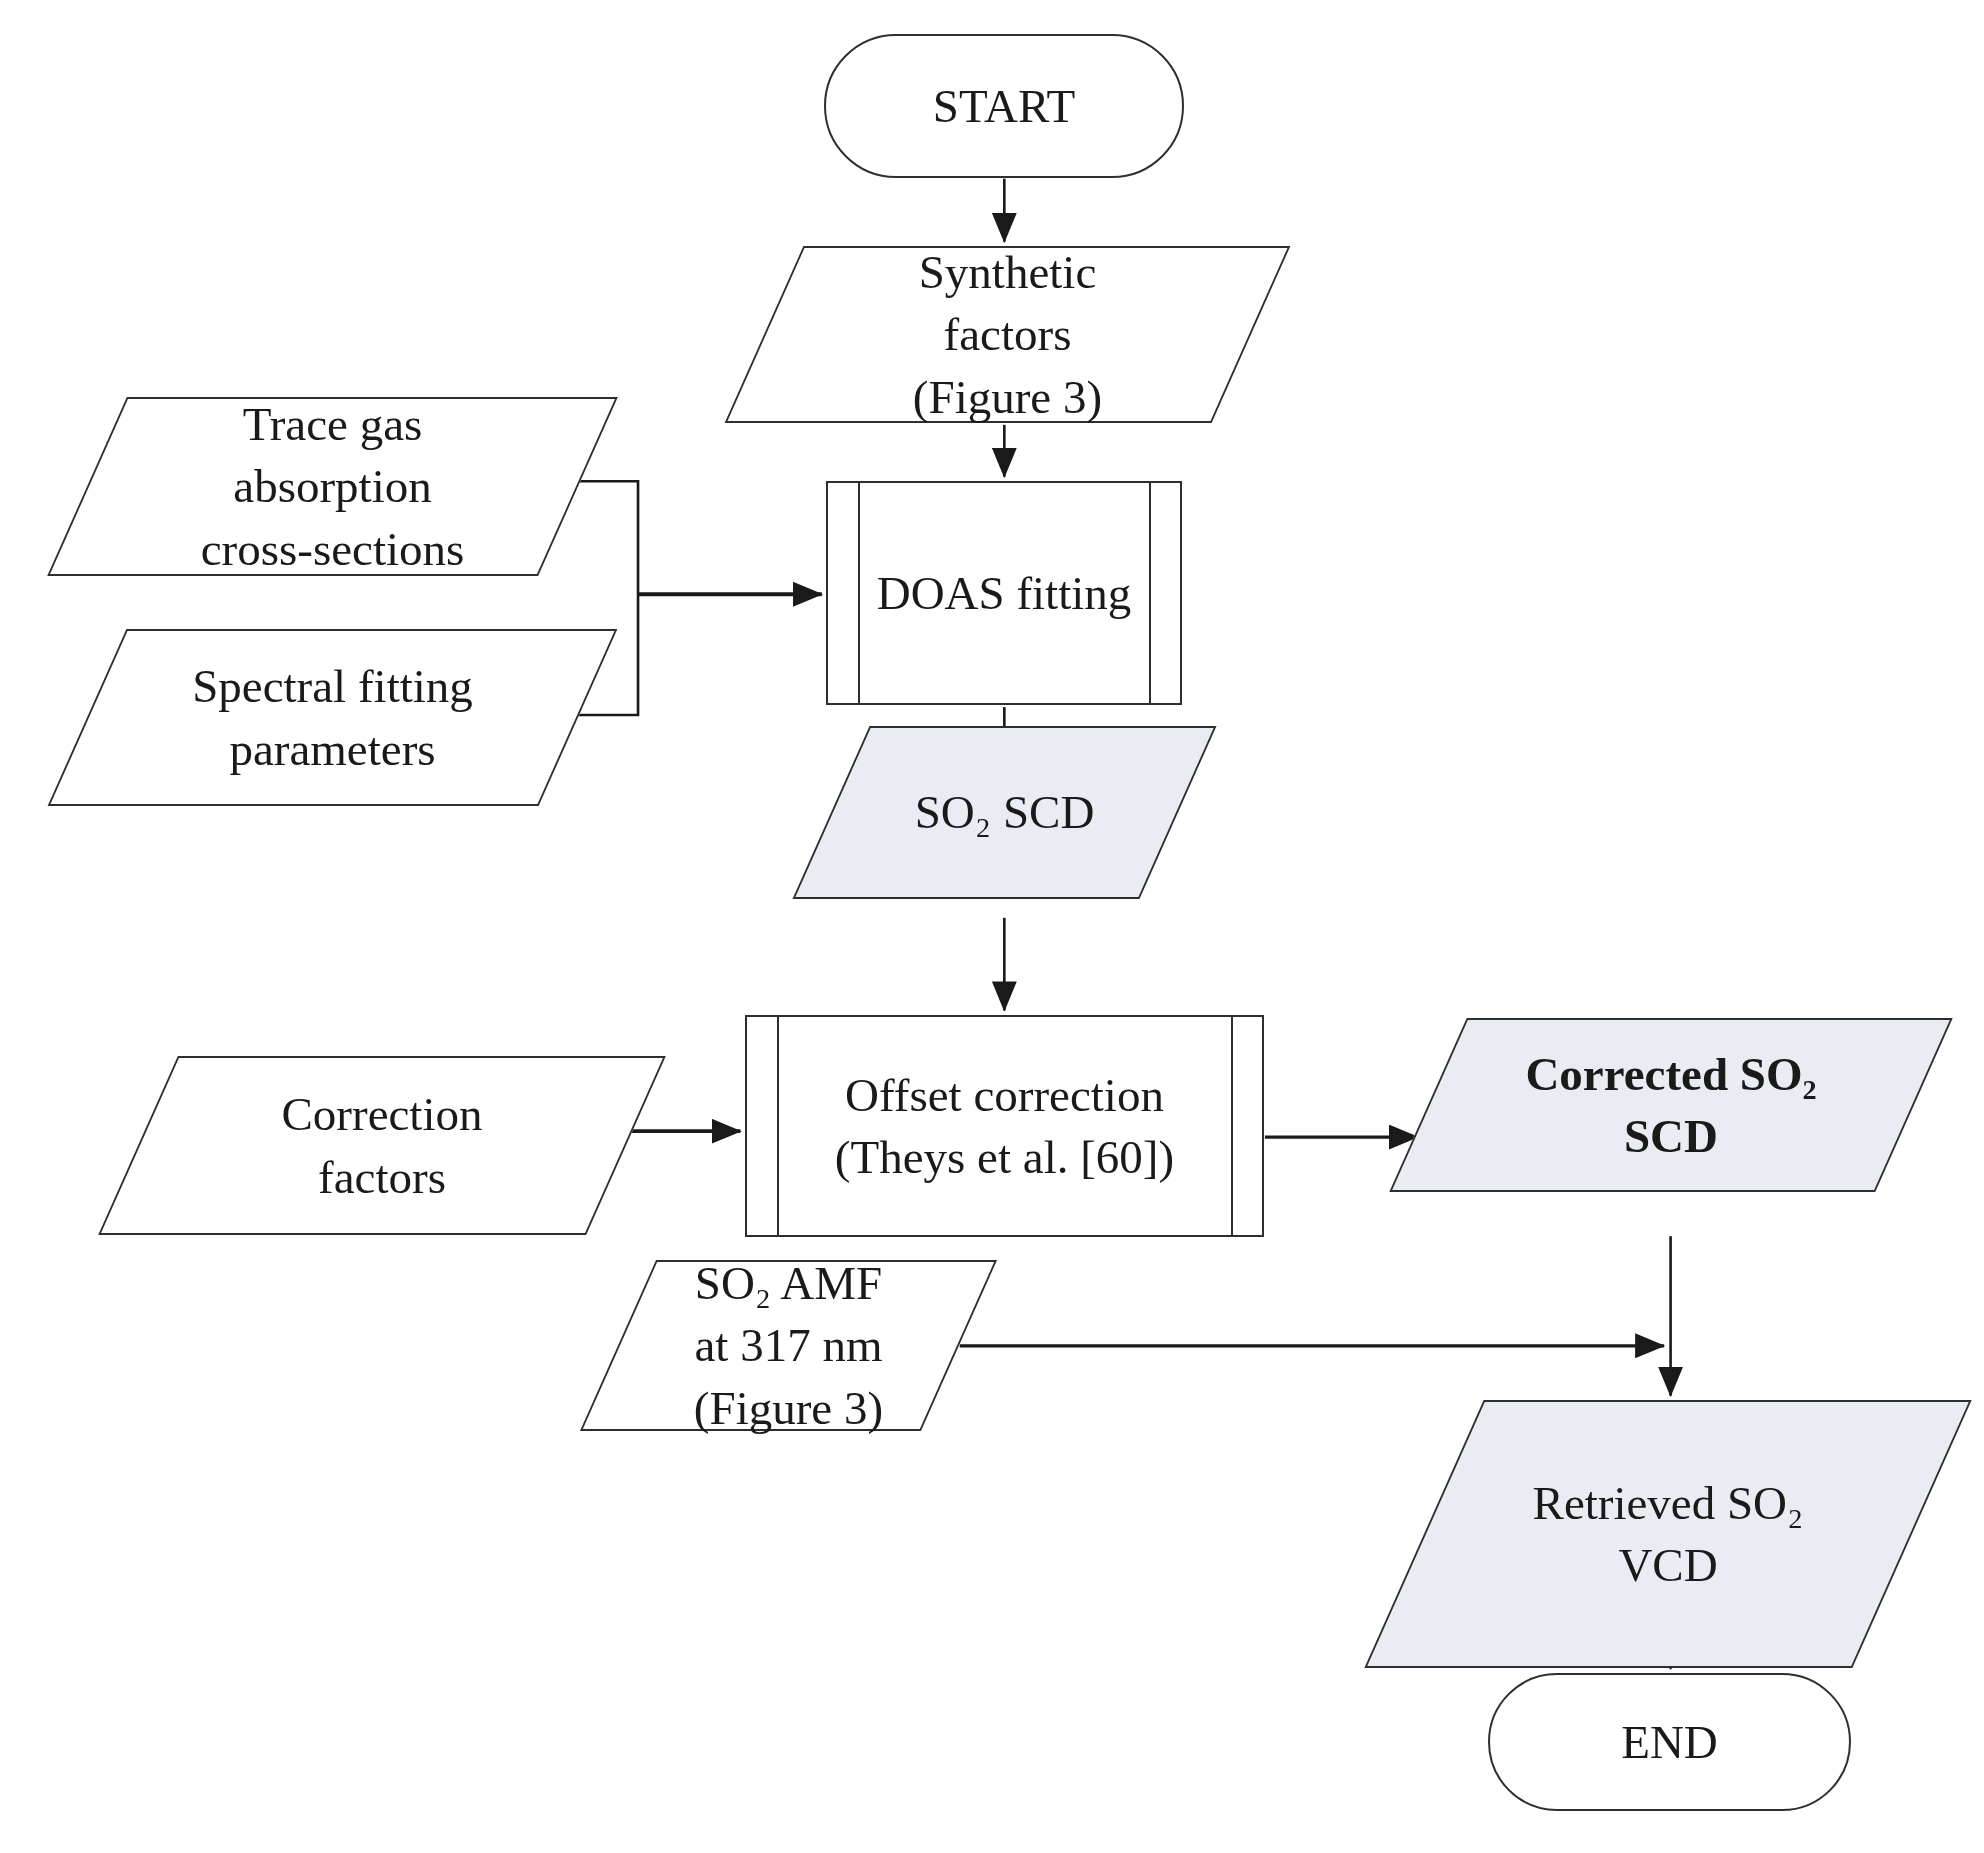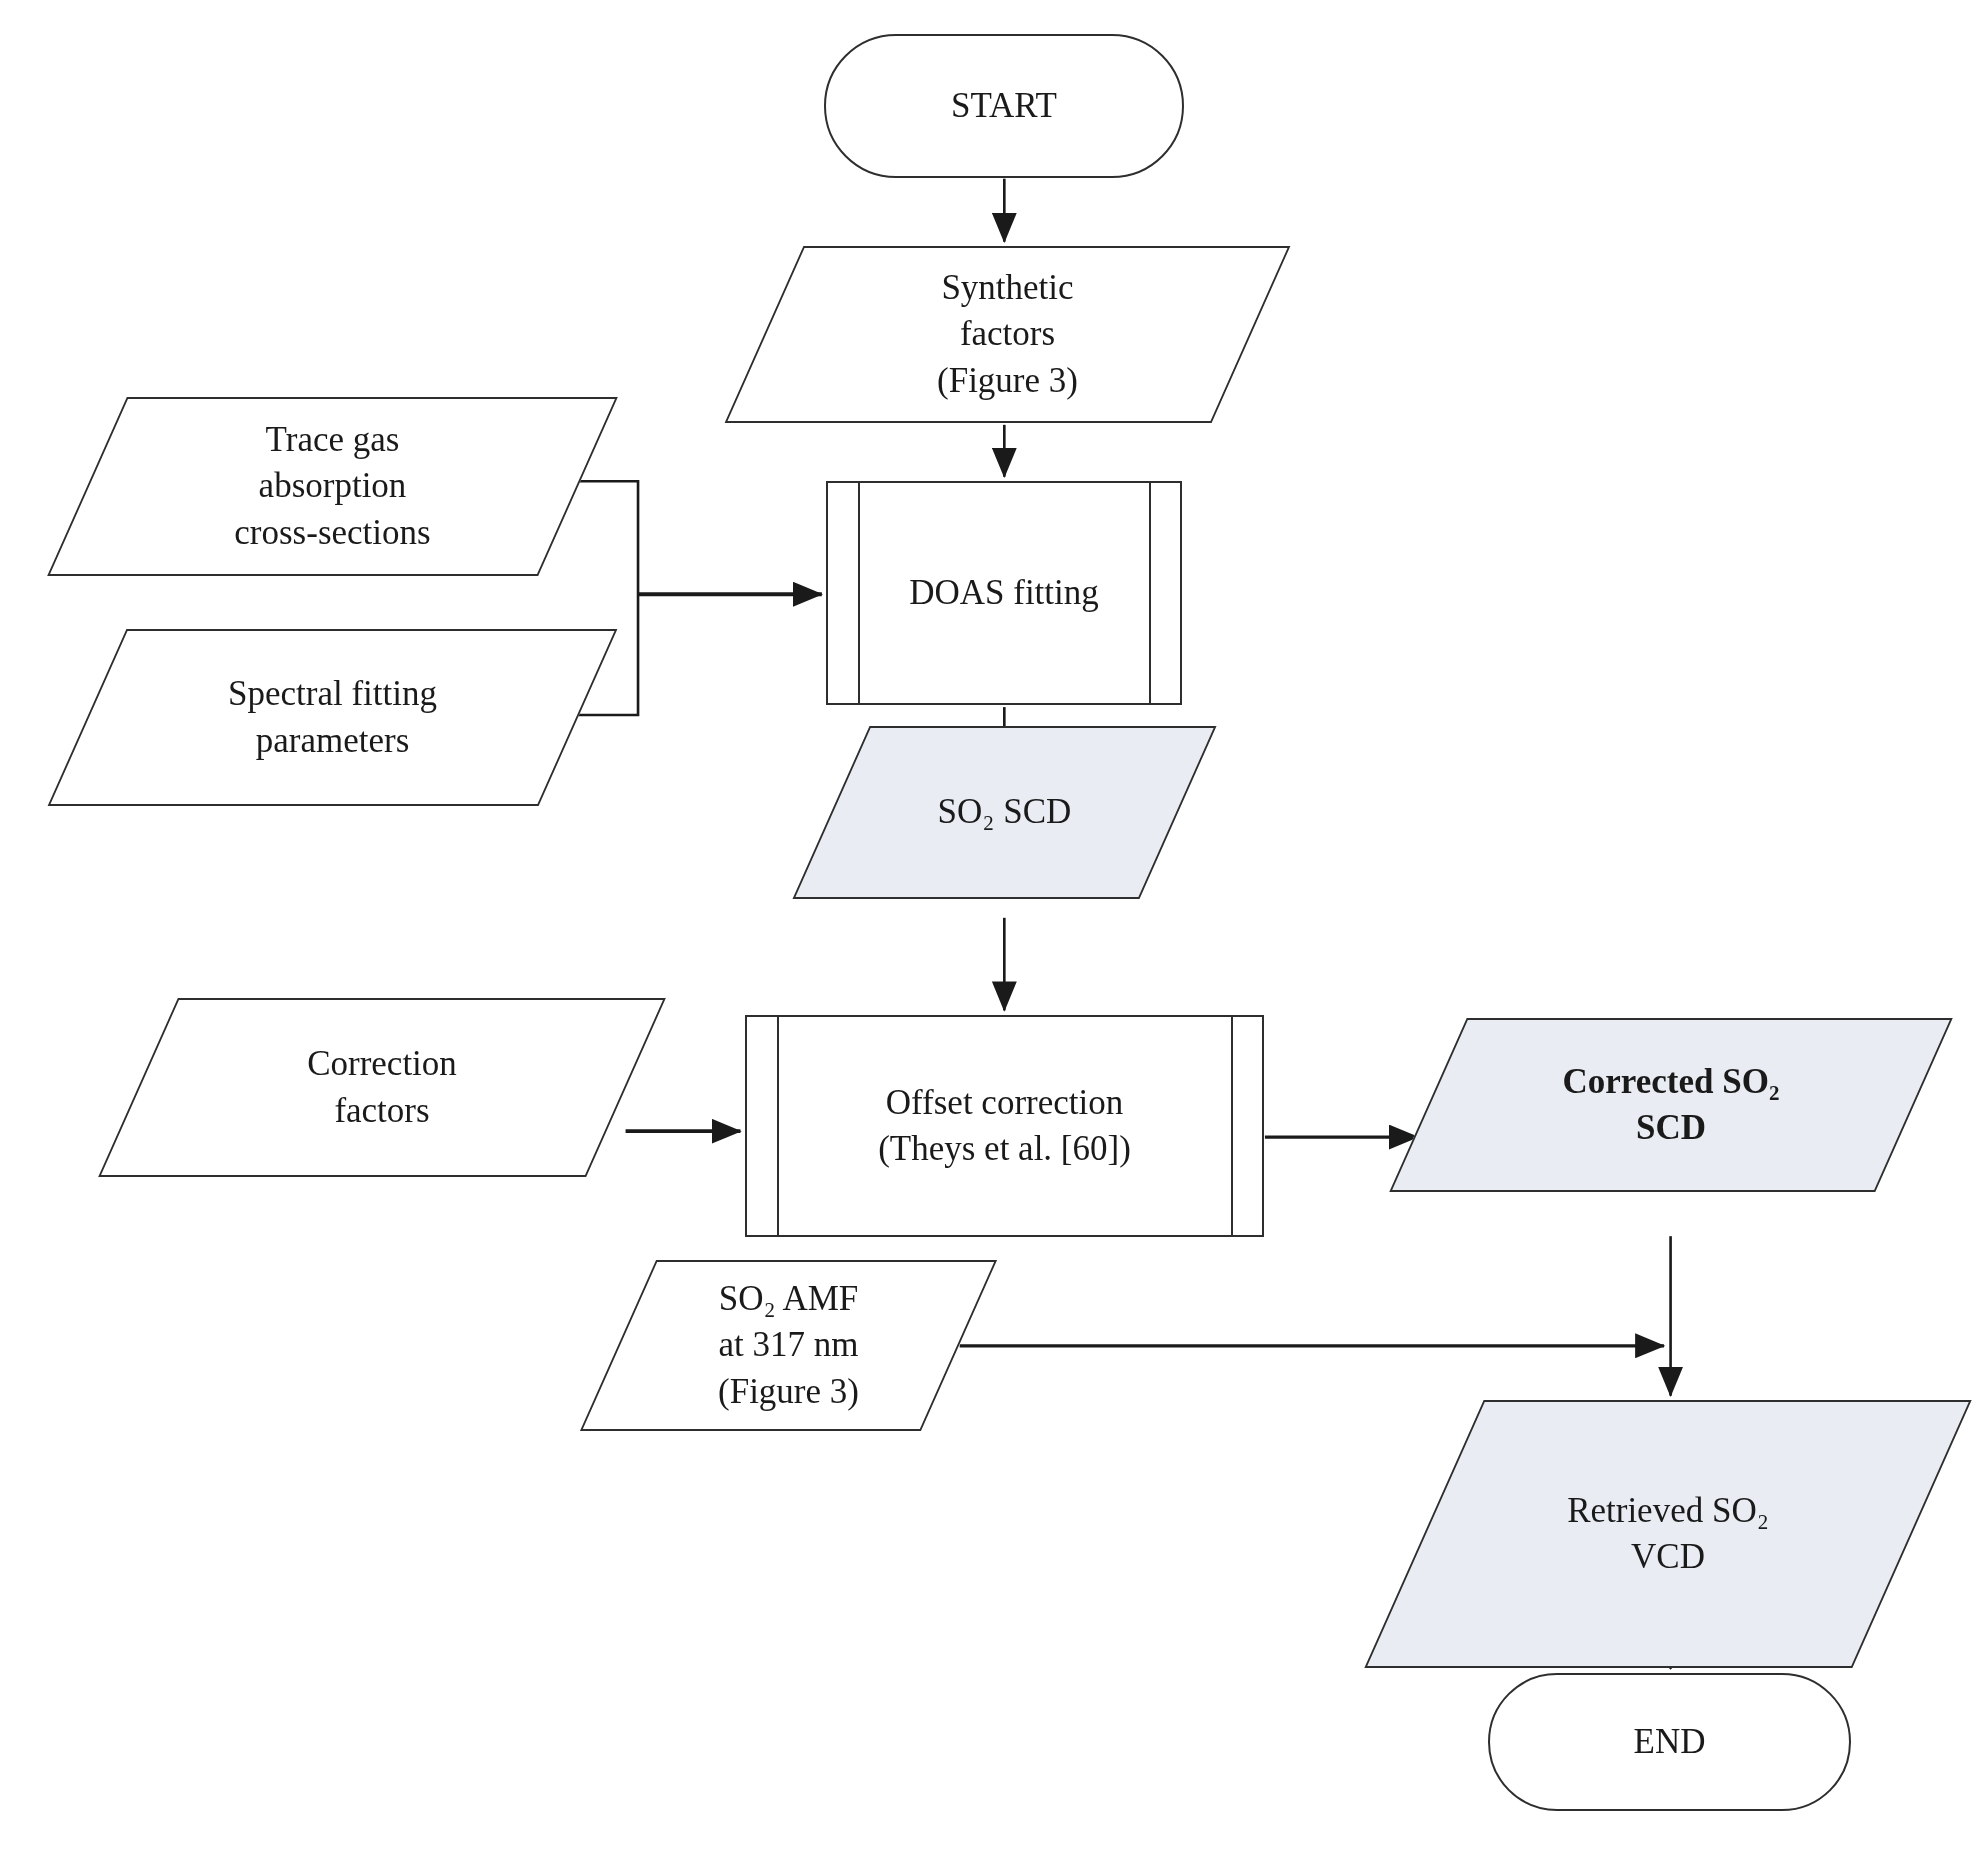--- a/index.html
+++ b/index.html
@@ -17,21 +17,21 @@
   .para{transform:skewX(-24deg);}
   .shaded{background:#e9edf3;}
   .terminator{border-radius:72px;}
   .process{}
   .process .bar-l,.process .bar-r{position:absolute;top:0;bottom:0;width:0;border-left:2px solid #2e2e2e;}
   .process .bar-l{left:29.5px;}
   .process .bar-r{right:29.5px;}
   .label{
     position:absolute;left:0;top:0;right:0;bottom:0;
     display:flex;flex-direction:column;align-items:center;justify-content:center;
-    font-size:35px;line-height:1.32;text-align:right;
+    font-size:47px;line-height:1.32;text-align:right;
     white-space:nowrap;
   }
   .label span{display:block;}
 </style>
 </head>
 <body>
 
 <div id="canvas">
 
   <svg id="wires" viewBox="0 0 3024 2824" xmlns="http://www.w3.org/2000/svg">
@@ -109,21 +109,21 @@
     <div class="shape process">
       <div class="bar-l"></div>
       <div class="bar-r"></div>
     </div>
     <div class="label">
       <span>Offset correction</span>
       <span>(Theys et al. [60])</span>
     </div>
   </div>
 
-  <div class="node" style="left:138px;top:998px;width:488px;height:179px;">
+  <div class="node" style="left:138px;top:1056px;width:488px;height:179px;">
     <div class="shape para"></div>
     <div class="label">
       <span>Correction</span>
       <span>factors</span>
     </div>
   </div>
 
   <div class="node" style="left:1428px;top:1018px;width:486px;height:174px;font-weight:bold;">
     <div class="shape para shaded"></div>
     <div class="label">

